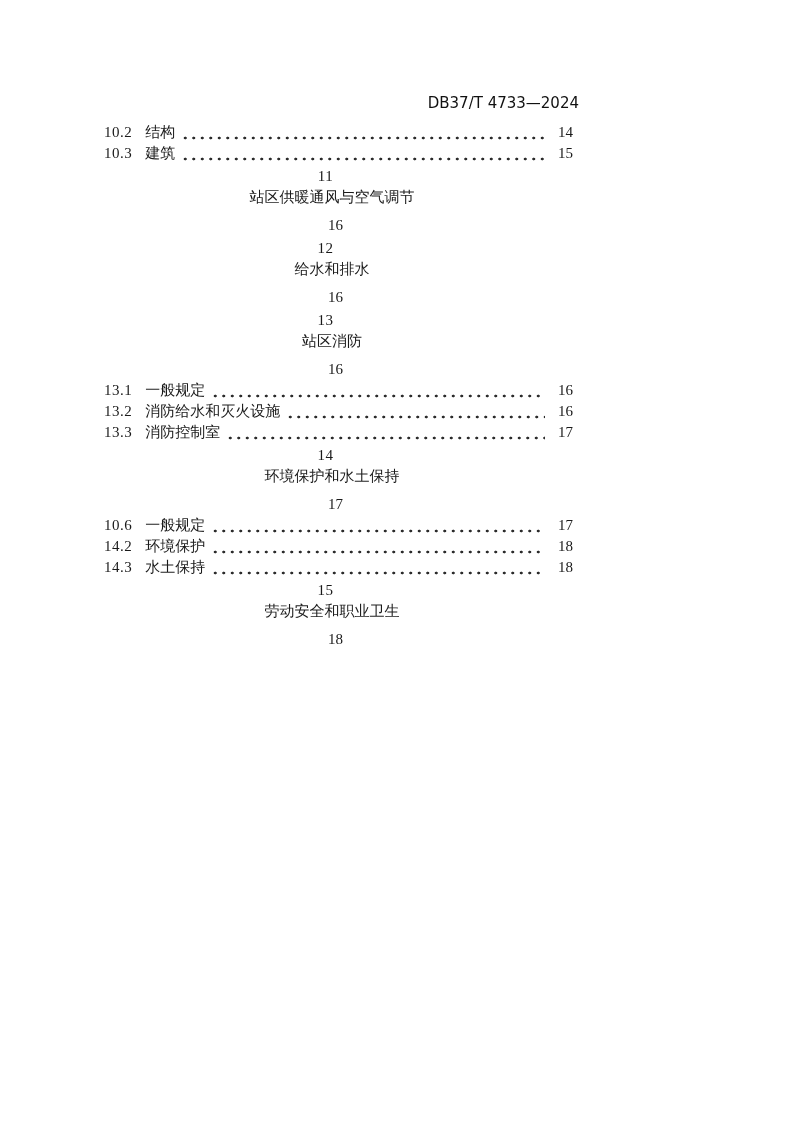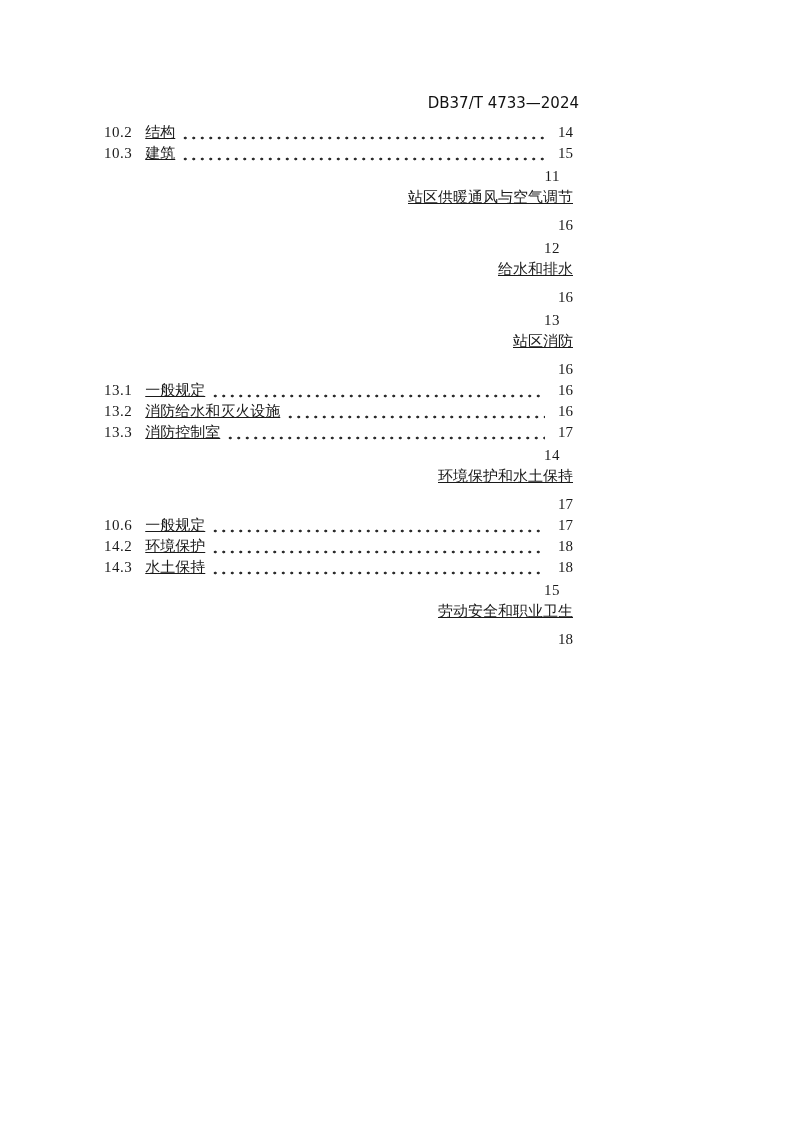--- a/index.html
+++ b/index.html
@@ -28,35 +28,35 @@
     color: #111111;
   }
   .toc {
     position: absolute;
     top: 122px;
     left: 84px;
     right: 79px;
   }
   .toc-line {
     display: flex;
-    align-items: flex-end;
+    align-items: center;
     font-size: 15px;
     line-height: 21px;
     white-space: nowrap;
   }
   .toc-line.lv0, .toc-line.lv1 { margin-top: 2px; flex-direction: column; }
   .toc-line:first-child { margin-top: 0; }
   .toc-line.lv1 { padding-left: 7px; }
   .toc-line.lv2 { padding-left: 20px; }
   .num {
     margin-right: 13px;
     letter-spacing: 0.5px;
   }
   .num:empty { display: none; }
-  .title { flex: 0 0 auto; text-decoration: underline; }
+  .title { flex: 0 0 auto; }
   .leader {
     flex: 1 1 auto;
     align-self: flex-end;
     height: 4px;
     margin: 0 6px 3px 6px;
     background-image: radial-gradient(circle, #2b2b2b 1.2px, rgba(0,0,0,0) 1.7px);
     background-size: 8.5px 4px;
     background-repeat: repeat-x;
     background-position: 0 100%;
   }

